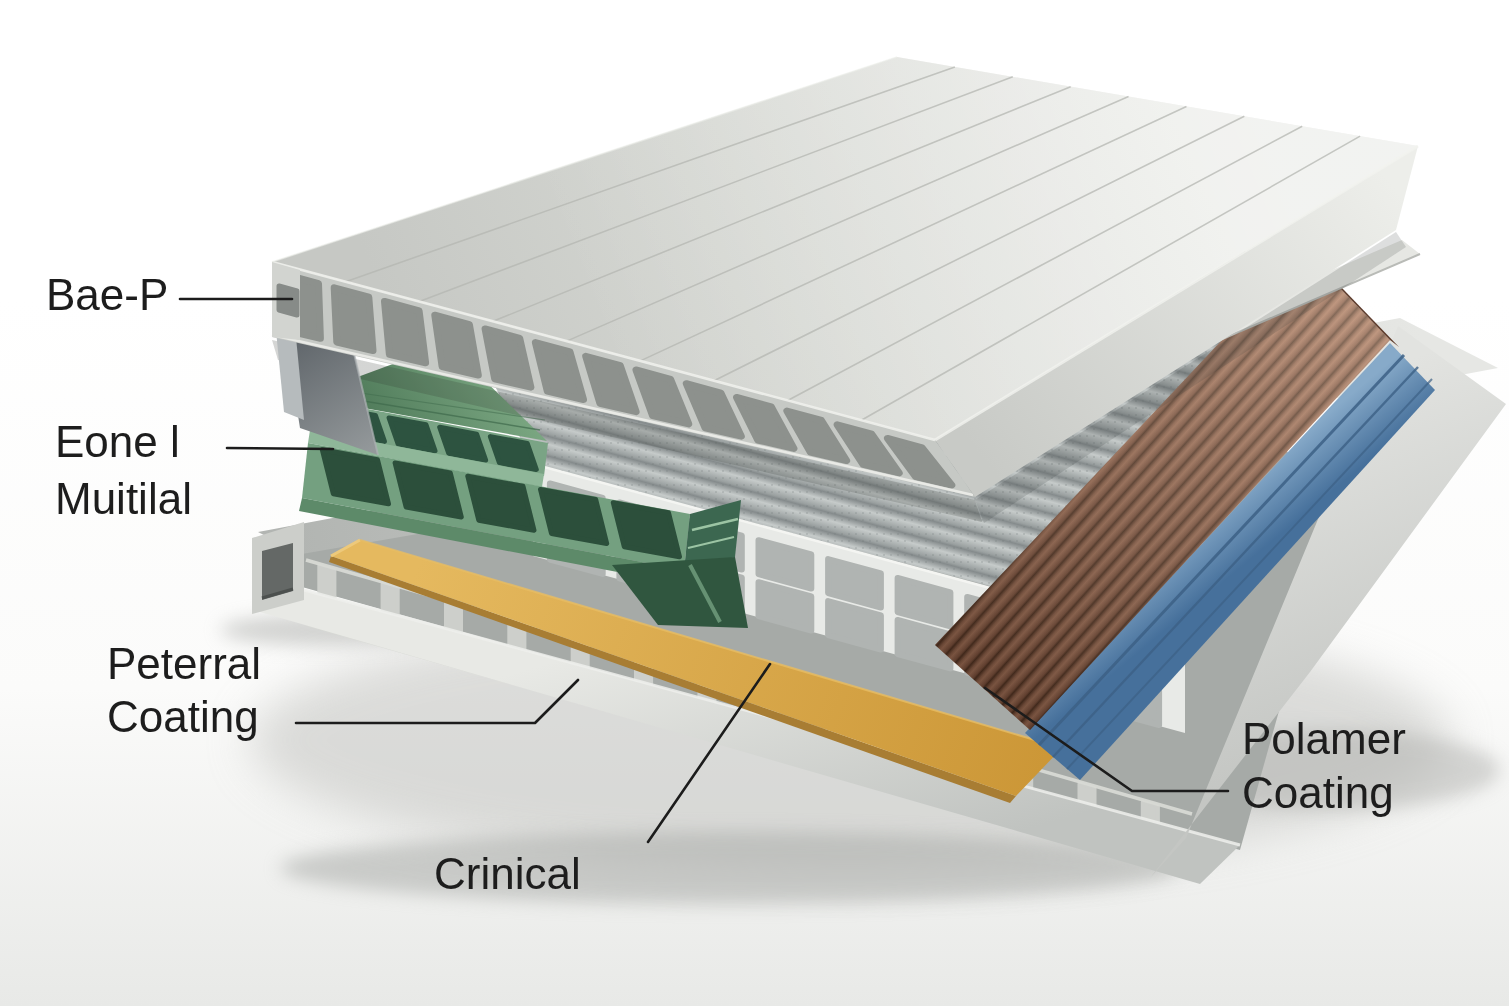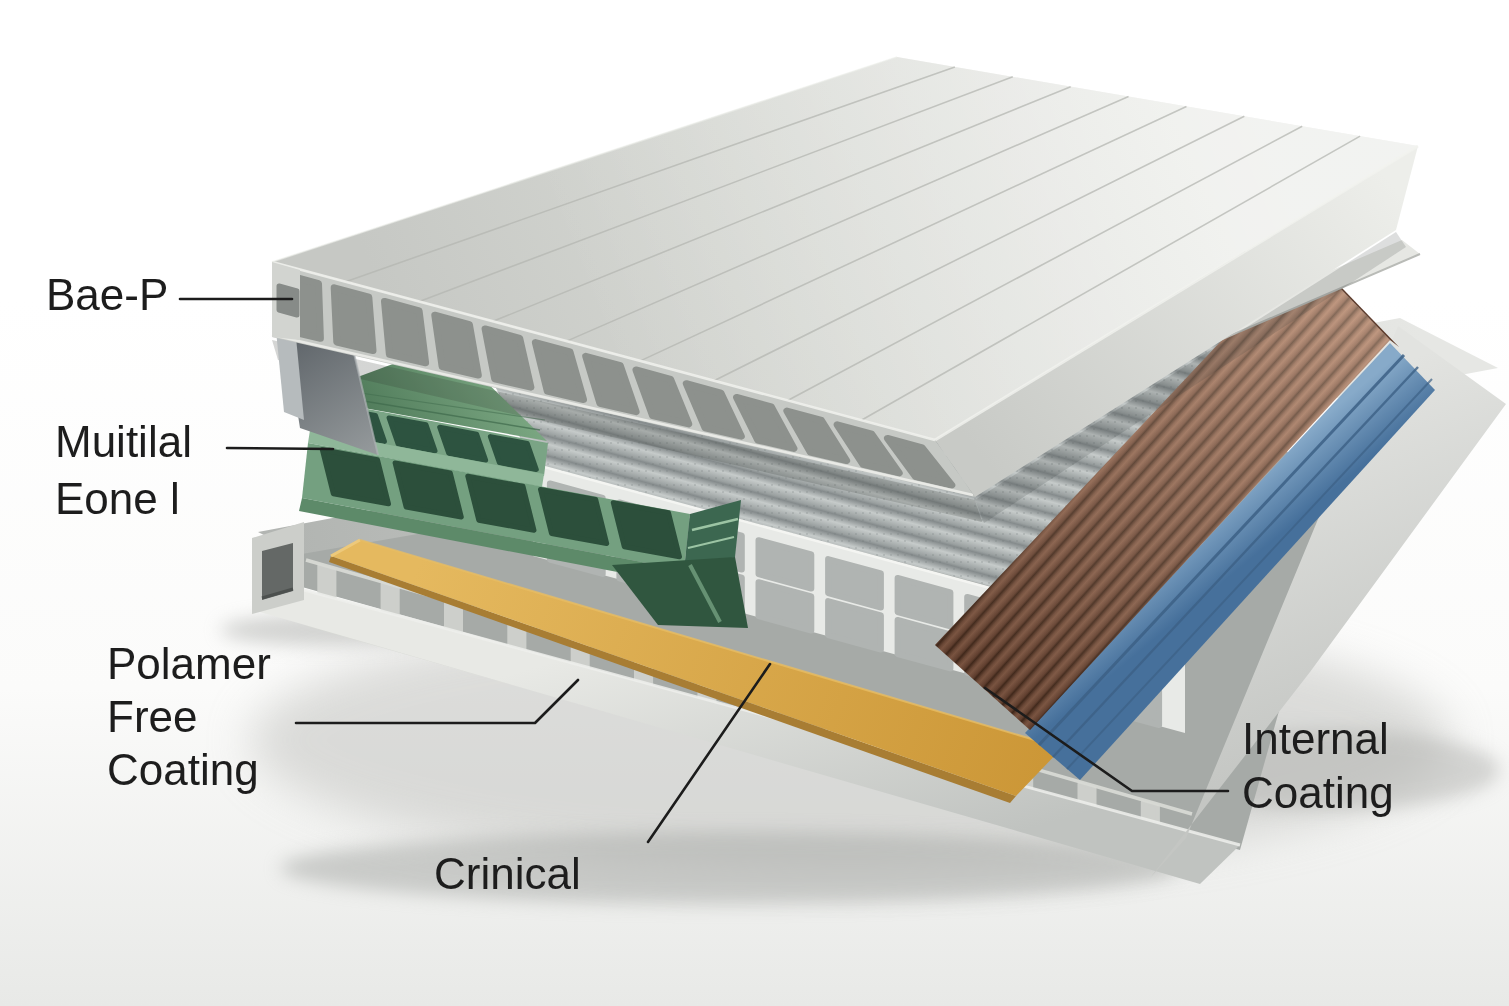--- a/index.html
+++ b/index.html
@@ -268,32 +268,31 @@
     <path d="M648,842 L770,664"></path>
     <path d="M985,688 L1132,791 H1228"></path>
   </g>
 </svg>
 
 <div class="lbl" id="lbl-bae" style="left:46px;top:268px">
   <span class="ln">Bae-P</span>
 </div>
 
 <div class="lbl" id="lbl-mui" style="left:55px;top:413px">
+  <span class="ln">Eone l</span>
   <span class="ln">Muitilal</span>
-  <span class="ln">Eone l</span>
 </div>
 
 <div class="lbl" id="lbl-int" style="left:107px;top:638px">
-  <span class="ln">Polamer</span>
-  <span class="ln">Free</span>
+  <span class="ln">Peterral</span>
   <span class="ln">Coating</span>
 </div>
 
 <div class="lbl" id="lbl-cri" style="left:418px;top:848px">
   <span class="ln indent">Crinical</span>
 </div>
 
 <div class="lbl" id="lbl-pet" style="left:1242px;top:712px">
-  <span class="ln">Internal</span>
+  <span class="ln">Polamer</span>
   <span class="ln">Coating</span>
 </div>
 
 </div>
 
 </body></html>

